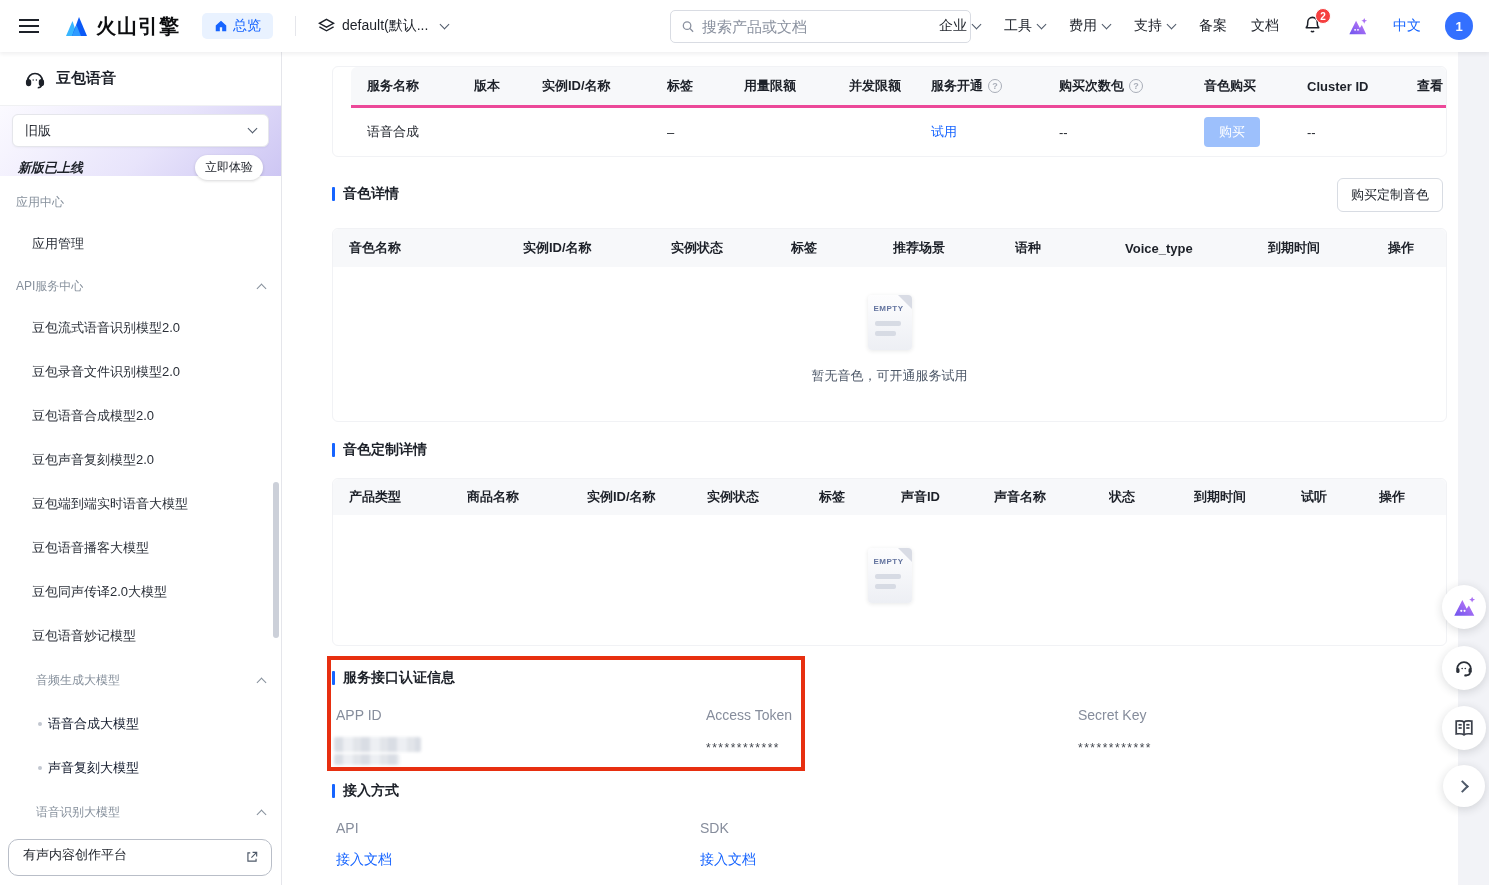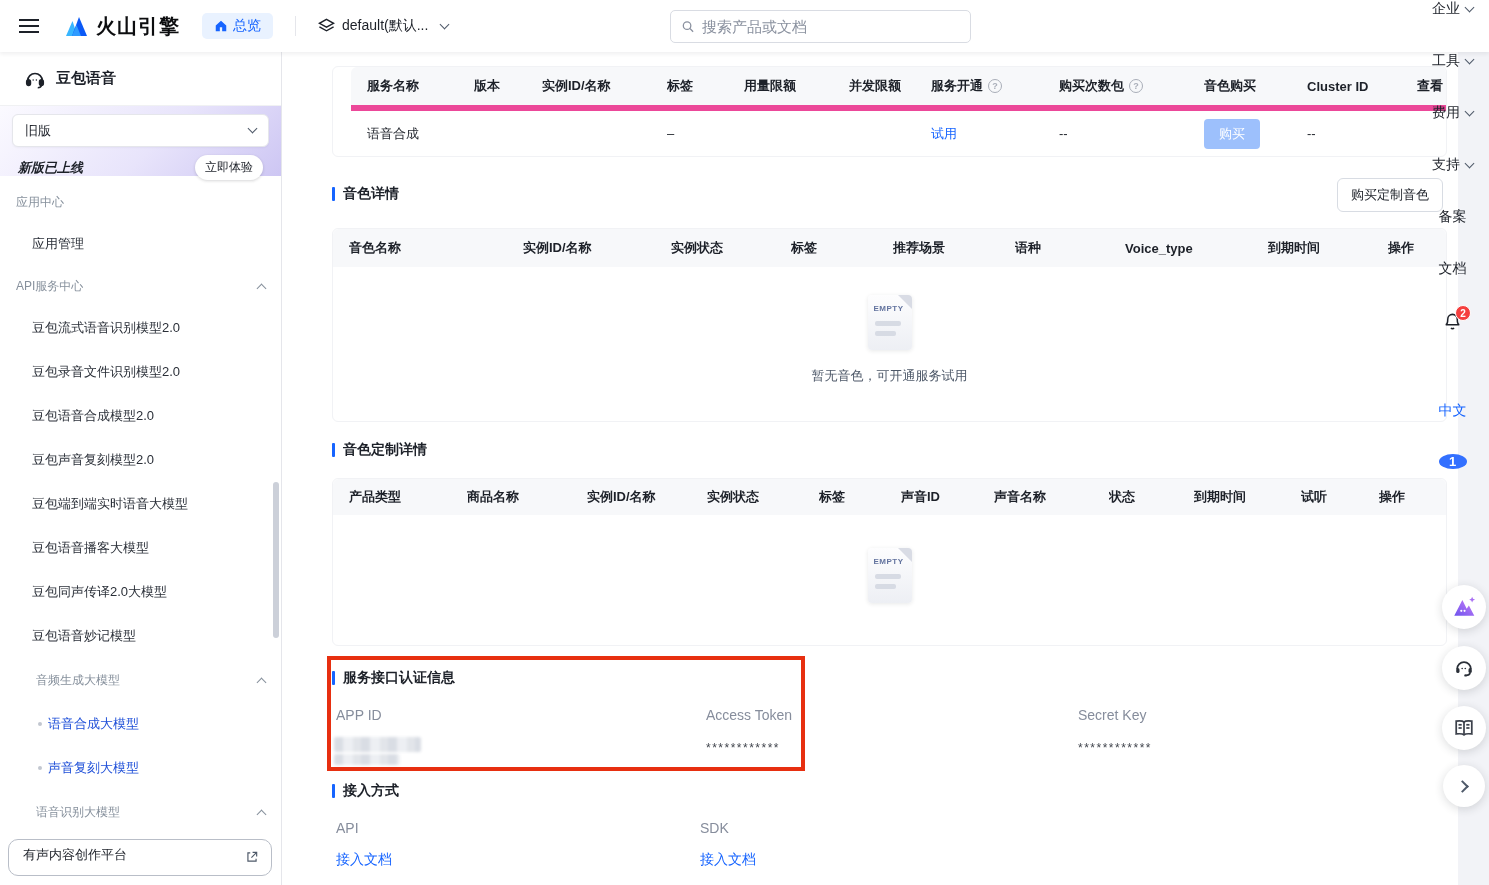--- a/index.html
+++ b/index.html
@@ -19,21 +19,21 @@
   .brand-name { font-size:20px; font-weight:800; color:#0c0d0f; letter-spacing:1px; margin-left:6px; }
   .overview-pill { display:flex; align-items:center; gap:5px; margin-left:22px; background:#e9f2ff;
     color:#1664ff; font-size:14px; padding:4px 12px; border-radius:5px; cursor:pointer; }
   .nav-divider { width:1px; height:20px; background:#e5e6eb; margin:0 22px 0 22px; }
   .project-sel { display:flex; align-items:center; gap:7px; font-size:14px; cursor:pointer; }
   .search-box { position:absolute; left:670px; top:10px; width:301px; height:33px; border:1px solid #d9dce3;
     border-radius:5px; display:flex; align-items:center; padding:0 10px; gap:7px; background:#fff; }
   .search-box input { border:none; outline:none; font-size:15px; width:100%; color:#1d2129;
     font-family:"Liberation Sans","DejaVu Sans",sans-serif; }
   .search-box input::placeholder { color:#8a919f; }
-  .nav-right { position:absolute; right:16px; top:0; height:52px; display:flex; align-items:center; gap:34px;flex-direction:column; }
+  .nav-right { position:absolute; right:16px; top:0; height:52px; display:flex; align-items:center; gap:24px; }
   .nav-item { font-size:14px; color:#1d2129; cursor:pointer; display:flex; align-items:center; white-space:nowrap; }
   .cdown { display:inline-block; width:7px; height:7px; border-right:1.4px solid #4e5969;
     border-bottom:1.4px solid #4e5969; transform:rotate(45deg); margin-left:6px; margin-top:-4px; }
   .bell-wrap { position:relative; cursor:pointer; }
   .badge { position:absolute; top:-7px; right:-9px; min-width:16px; height:16px; background:#f53f3f; color:#fff;
     border-radius:8px; font-size:10px; font-weight:700; display:flex; align-items:center; justify-content:center;
     border:1.5px solid #fff; padding:0 3px; }
   .lang { color:#1664ff; font-size:14px; cursor:pointer; }
   .avatar { width:28px; height:28px; border-radius:50%; background:#3370ff; color:#fff; font-size:13px;
     font-weight:700; display:flex; align-items:center; justify-content:center; cursor:pointer; }
@@ -55,38 +55,38 @@
   .sb-section { height:40px; display:flex; align-items:center; padding:0 16px; color:#86909c; font-size:12px; }
   .sb-section.first { margin-top:6px; }
   .sb-section .cup { margin-left:auto; width:7px; height:7px; border-right:1.2px solid #86909c;
     border-bottom:1.2px solid #86909c; transform:rotate(225deg); margin-top:4px; }
   .sb-item { height:44px; display:flex; align-items:center; padding-left:32px; font-size:13px; color:#2a2f38;
     cursor:pointer; }
   .sb-group { height:44px; display:flex; align-items:center; padding:0 16px 0 36px; color:#86909c;
     font-size:12px; }
   .sb-group .cup { margin-left:auto; width:7px; height:7px; border-right:1.2px solid #86909c;
     border-bottom:1.2px solid #86909c; transform:rotate(225deg); margin-top:4px; }
-  .sb-sub { height:44px; display:flex; align-items:center; padding-left:48px; font-size:13px; color:#1d4ed8;
+  .sb-sub { height:44px; display:flex; align-items:center; padding-left:48px; font-size:13px; color:#0f172a;
     cursor:pointer; position:relative; }
   .sb-sub .dot { position:absolute; left:38px; width:4px; height:4px; border-radius:50%; background:#c2c7d0; }
   .sb-sub.short { height:30px; }
   .sb-footer { position:absolute; left:8px; bottom:9px; width:264px; height:37px; background:#fff;
     border:1px solid #b9bec8; border-radius:10px; padding:6px 12px 0 14px; font-size:13px; color:#1d2129;
     cursor:pointer; z-index:5; }
   .sb-footer .ext { position:absolute; right:12px; top:10px; }
   .sb-scrollbar { position:absolute; right:2px; top:430px; width:6px; height:156px; background:#ccd0d9;
     border-radius:3px; }
   
   .gutter { position:absolute; left:1458px; top:52px; width:31px; height:833px; background:#f2f3f7; }
   .tbl { position:absolute; left:332px; width:1115px; background:#fff; border:1px solid #f1f2f5;
     border-radius:6px; }
   .tbl-head { display:flex; align-items:center; height:38px; background:#f7f8fa; border-radius:6px 6px 0 0;
     font-size:13px; font-weight:600; color:#1d2129; padding-left:16px; }
   .tbl-row { display:flex; align-items:center; height:51px; font-size:13px; color:#1d2129; padding-left:16px;
-    border-top:6px solid #ec4899; }
+    border-top:3px solid #ec4899; }
   .cell { flex:0 0 auto; display:flex; align-items:center; white-space:nowrap; overflow:hidden; }
   .cell.grow { flex:1 1 auto; }
   .link { color:#1664ff; cursor:pointer; }
   .buy-btn { background:#9dc0fc; color:#fff; border:none; border-radius:4px; font-size:13px; padding:6px 15px;
     cursor:pointer; font-family:inherit; }
   .help { width:14px; height:14px; border:1px solid #a9aeb8; border-radius:50%; color:#a9aeb8; font-size:9px;
     display:inline-flex; align-items:center; justify-content:center; margin-left:5px; cursor:pointer; }
   .sec-title { position:absolute; left:332px; display:flex; align-items:center; font-size:14px; font-weight:700;
     color:#1d2129; }
   .sec-title::before { content:""; width:3px; height:14px; background:#1664ff; margin-right:8px; border-radius:1px; }

